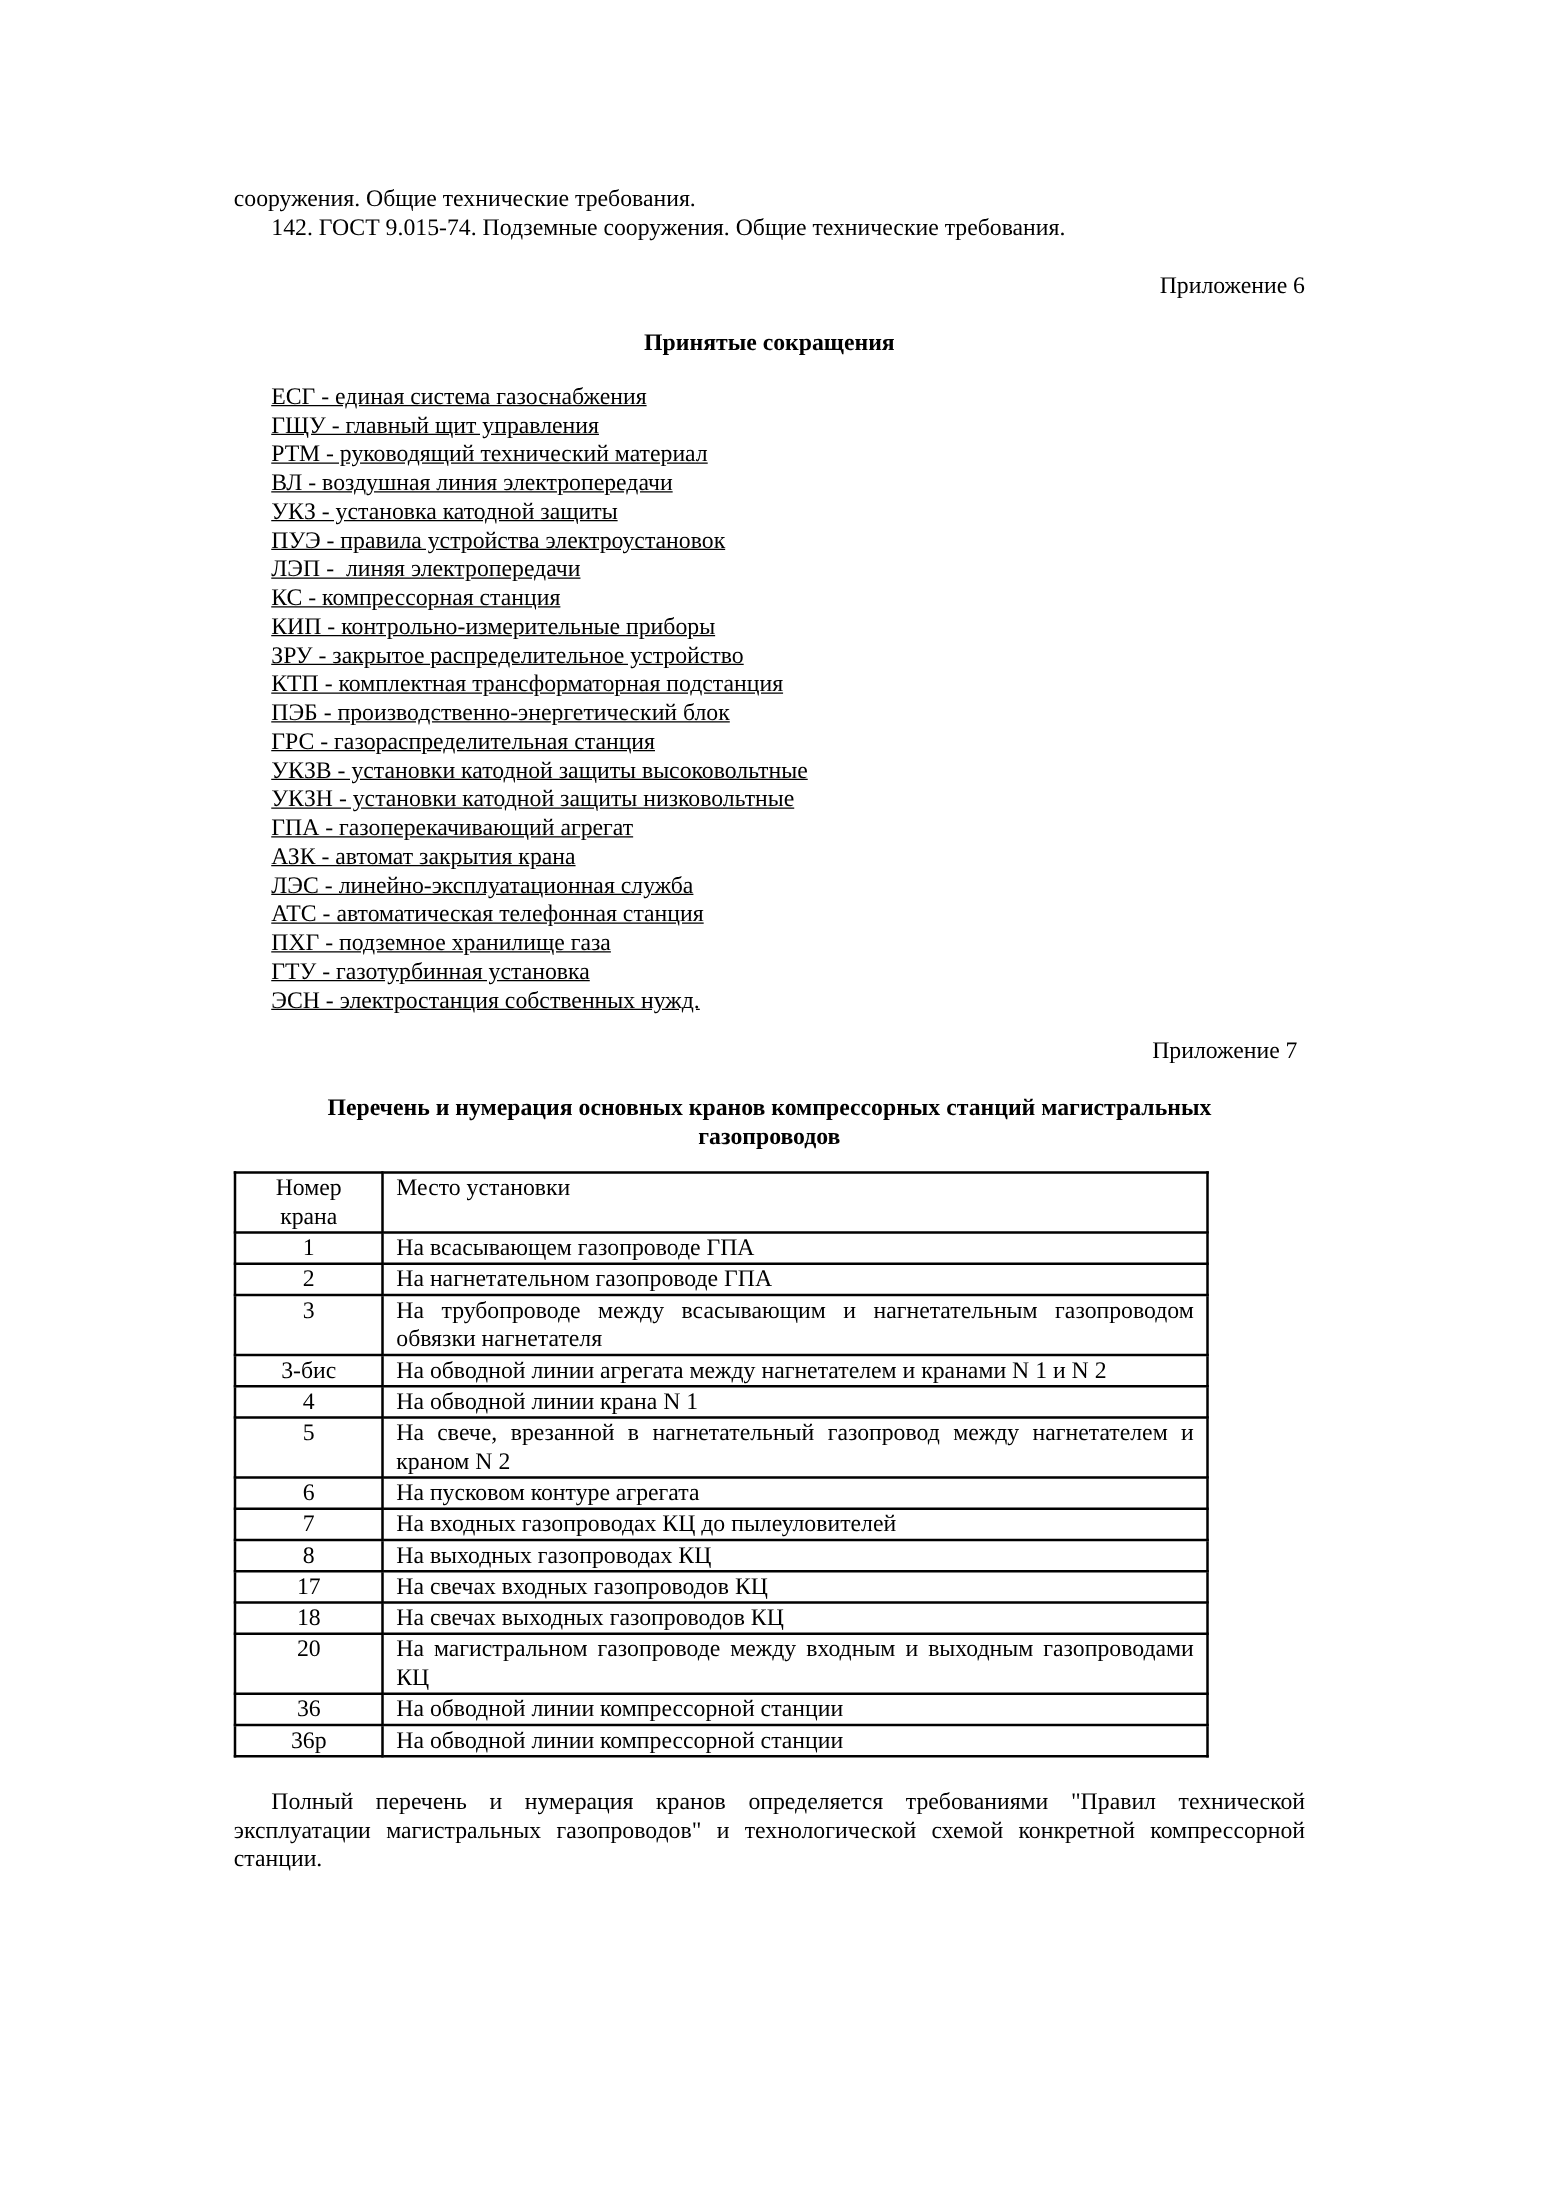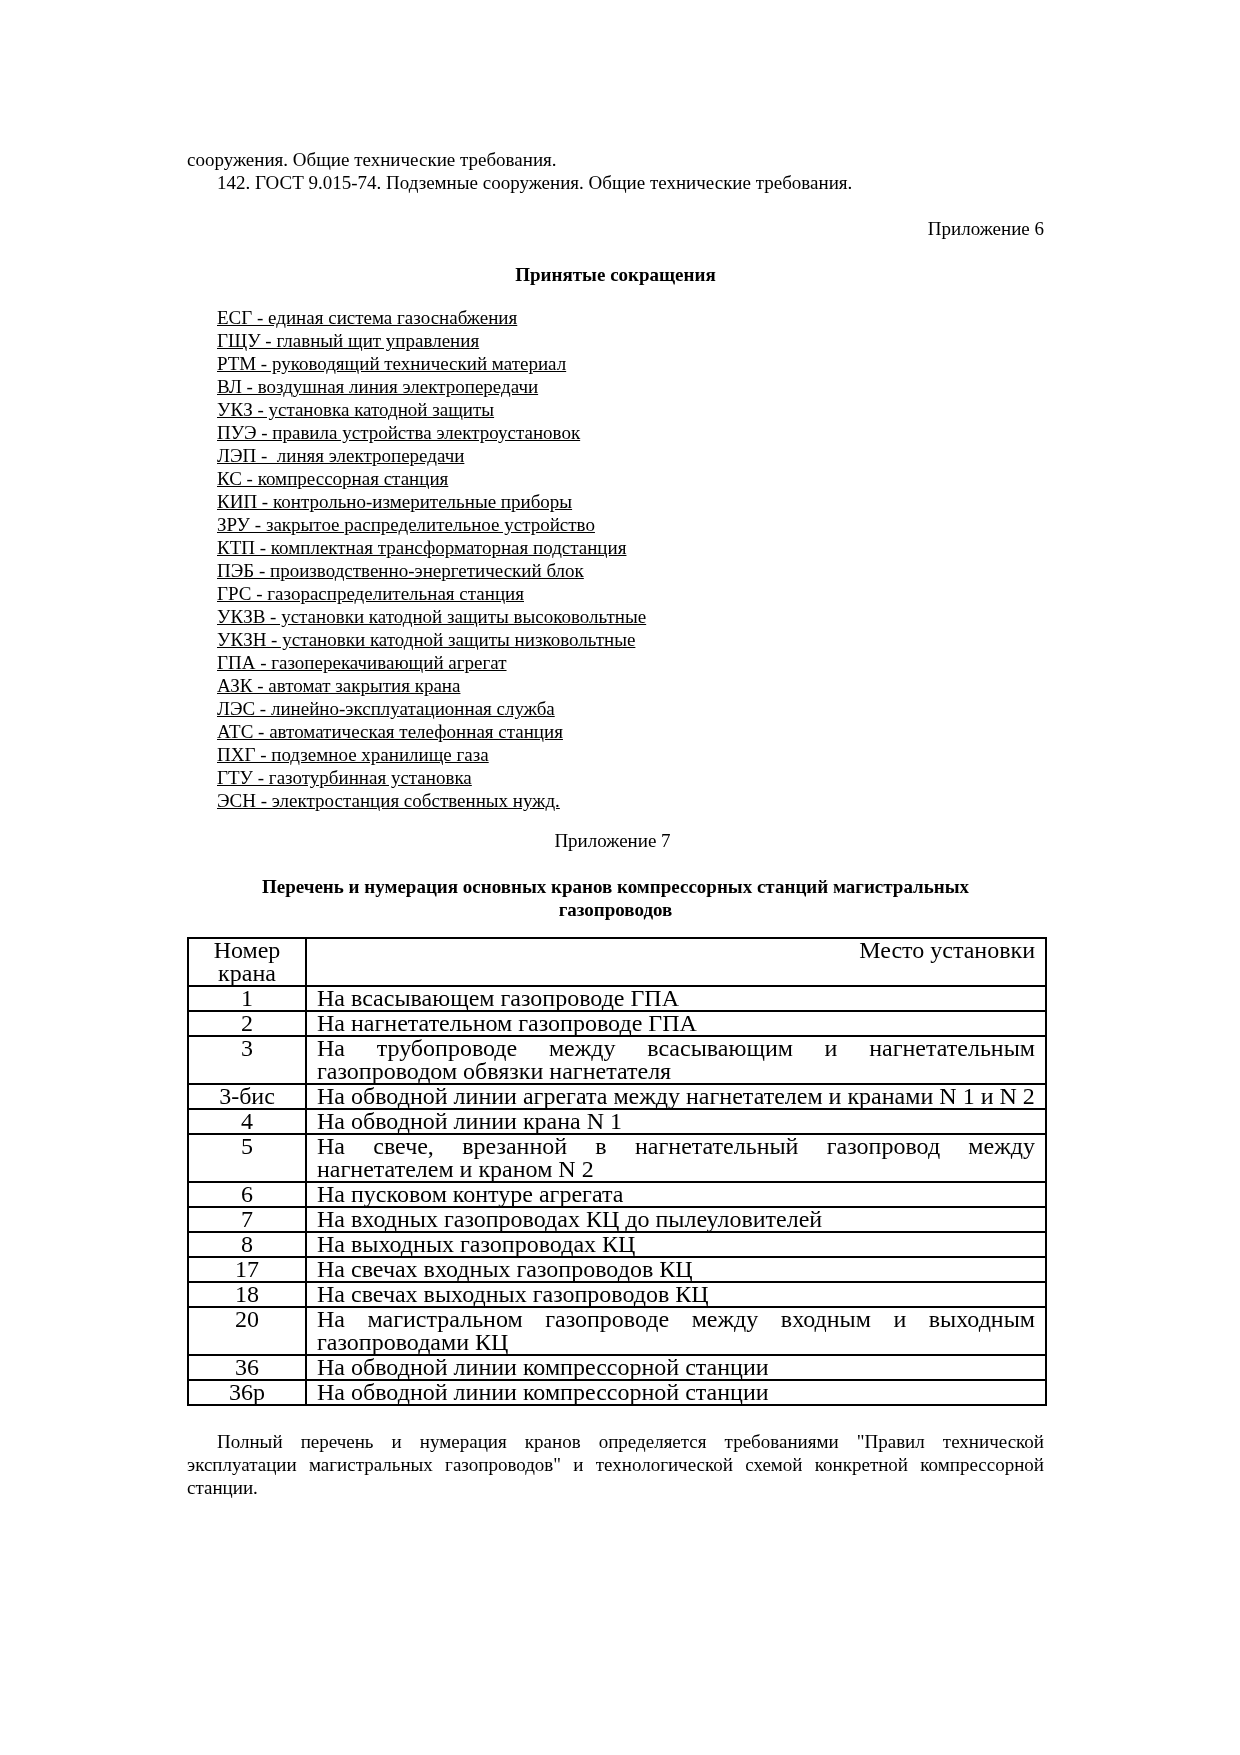--- a/index.html
+++ b/index.html
@@ -13,34 +13,34 @@
     .page { position: absolute; left: 187px; top: 148px; width: 857px; }
     .line { white-space: pre; }
     .indent { padding-left: 30px; }
     .right { text-align: right; }
     .center { text-align: center; }
     .bold { font-weight: bold; }
     .abbr-list { padding-left: 30px; text-decoration: underline; }
     .abbr-list .item { height: 23px; white-space: pre; }
     table.cranes {
       border-collapse: collapse;
-      width: 860px;
+      width: 780px;
       table-layout: fixed;
-      font-size: 24px;
+      font-size: 19px;
       line-height: 23px;
     }
     table.cranes td, table.cranes th {
       border: 2px solid #000;
       padding: 0 10px;
       vertical-align: top;
       font-weight: normal;
     }
     table.cranes th.c1, table.cranes td.c1 { text-align: center; padding: 0 4px; }
     table.cranes td.c2 { text-align: justify; text-align-last: left; }
-    table.cranes th.c2 { text-align: right; }
+    table.cranes th.c2 { text-align: left; }
     .justify { text-align: justify; }
     .last-left { text-align-last: left; }
   </style>
 </head>
 <body>
 
 <div class="page">
 
   <div class="line">сооружения. Общие технические требования.</div>
   <div class="line indent">142. ГОСТ 9.015-74. Подземные сооружения. Общие технические требования.</div>
@@ -71,21 +71,21 @@
     <div class="item">ГПА - газоперекачивающий агрегат</div>
     <div class="item">АЗК - автомат закрытия крана</div>
     <div class="item">ЛЭС - линейно-эксплуатационная служба</div>
     <div class="item">АТС - автоматическая телефонная станция</div>
     <div class="item">ПХГ - подземное хранилище газа</div>
     <div class="item">ГТУ - газотурбинная установка</div>
     <div class="item">ЭСН - электростанция собственных нужд.</div>
   </div>
 
   <div style="height:17px"></div>
-  <div class="right" style="padding-right:6px;text-align:center;">Приложение 7</div>
+  <div class="right" style="padding-right:6px;">Приложение 7</div>
 
   <div style="height:23px"></div>
   <div class="center bold">
     <div>Перечень и нумерация основных кранов компрессорных станций магистральных</div>
     <div>газопроводов</div>
   </div>
 
   <div style="height:16px"></div>
   <table class="cranes">
     <colgroup>

